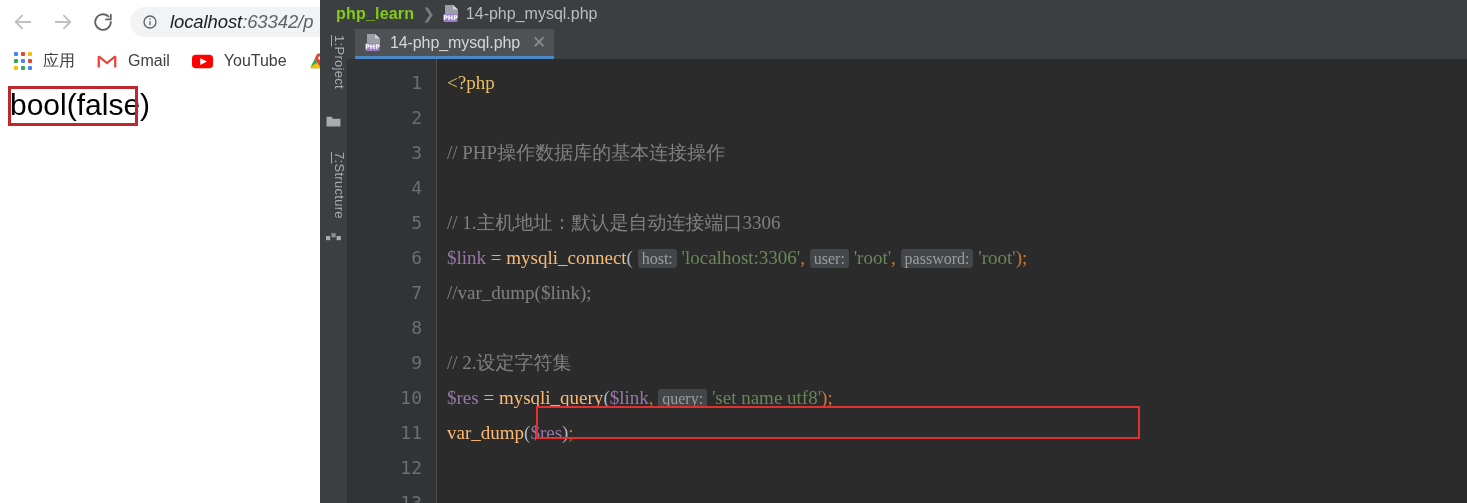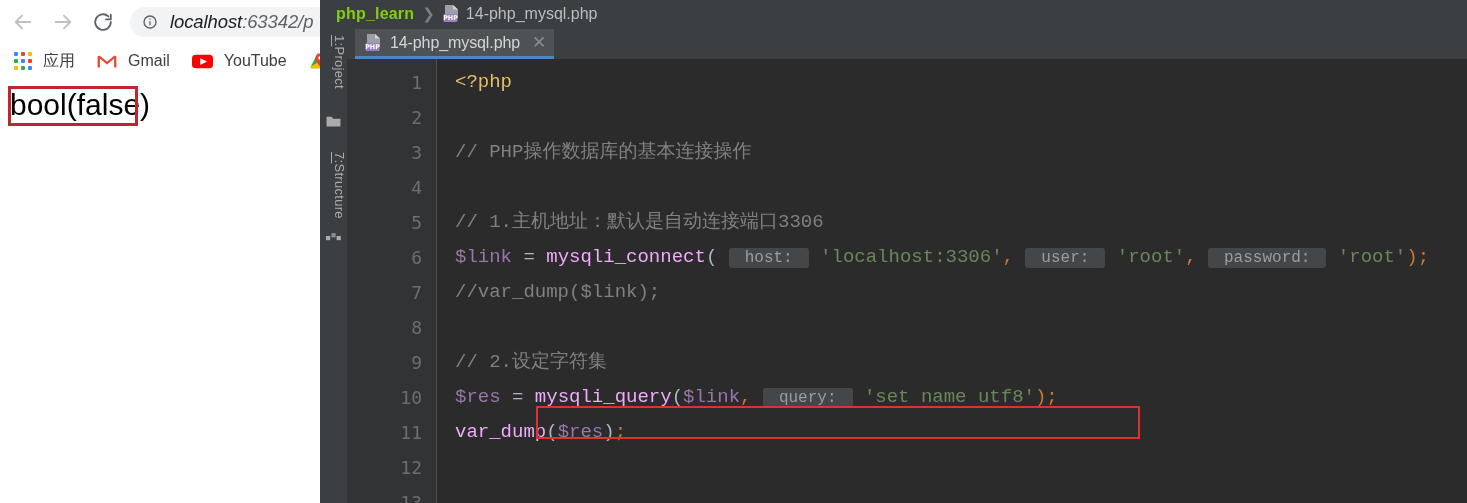--- a/index.html
+++ b/index.html
@@ -203,40 +203,39 @@
   }
   .code-lines {
     flex: 1 1 auto;
     padding-top: 6px;
     padding-left: 10px;
     overflow: hidden;
     position: relative;
   }
   .code-lines .cl {
     height: 35px; line-height: 35px;
-    font-family: Liberation Mono, monospace;
+    font-family: Liberation Serif, serif;
     font-size: 19px;
     white-space: pre;
     color: #a9b7c6;
     letter-spacing: 0px;
-    margin-left: 8px;
   }
   .tk-tag  { color: #e8bf6a; }
   .tk-cmt  { color: #808080; }
   .tk-var  { color: #9876aa; }
-  .tk-fn   { color: #f0abfc; }
+  .tk-fn   { color: #fdba74; }
   .tk-str  { color: #6a8759; }
   .tk-op   { color: #cc7832; }
   .tk-pun  { color: #a9b7c6; }
   .tk-plain{ color: #a9b7c6; }
   .hint {
     background: #43474a;
     color: #9a9da0;
     border-radius: 3px;
-    padding: 1px 16px;
+    padding: 1px 4px;
     font-size: 16px;
   }
   .anno-box-code {
     position: absolute;
     left: 99px; top: 347px;
     width: 604px; height: 33px;
     border: 2px solid #e03030;
     box-sizing: border-box;
     pointer-events: none;
     z-index: 5;

